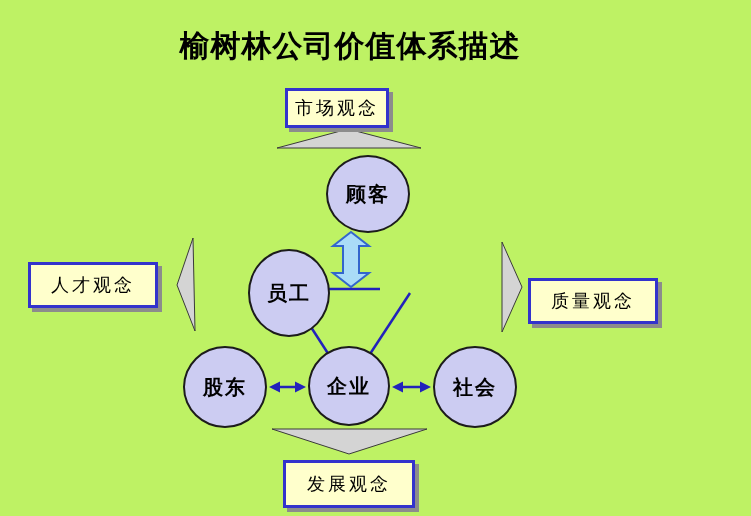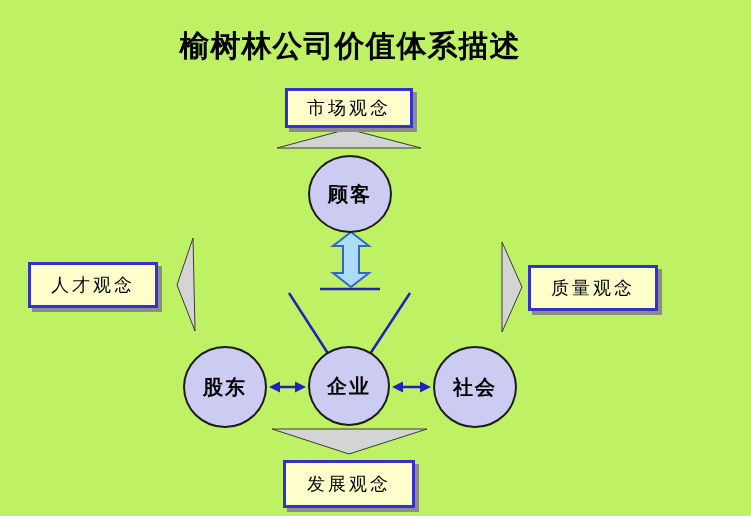--- a/index.html
+++ b/index.html
@@ -21,34 +21,34 @@
   .concept-box{
     position:absolute;z-index:2;
     background:#ffffcc;
     border:3px solid #3333cc;
     box-shadow:4px 4px 0 #8c8c8c;
     display:flex;align-items:center;justify-content:center;
     font-family:"Liberation Serif","DejaVu Serif",serif;
     font-size:18px;color:#000000;letter-spacing:3px;
     box-sizing:border-box;
   }
-  .box-market{left:285px;top:88px;width:128px;height:40px;font-family:Liberation Mono, monospace;}
+  .box-market{left:285px;top:88px;width:104px;height:40px;font-family:Liberation Mono, monospace;}
   .box-talent{left:28px;top:262px;width:130px;height:46px;}
-  .box-quality{left:528px;top:265px;width:130px;height:46px;}
+  .box-quality{left:528px;top:278px;width:130px;height:46px;}
   .box-development{left:283px;top:460px;width:132px;height:48px;}
   .node-circle{
     position:absolute;z-index:3;
     background:#ccccf2;
     border:2px solid #1c1c1c;
     border-radius:50%;
     display:flex;align-items:center;justify-content:center;
     font-size:20px;font-weight:bold;color:#000000;letter-spacing:2px;
     box-sizing:border-box;
   }
-  .node-customer{left:308px;top:155px;width:84px;height:78px;}
+  .node-customer{left:326px;top:155px;width:84px;height:78px;}
   .node-employee{left:248px;top:249px;width:82px;height:88px;}
   .node-product{left:370px;top:249px;width:80px;height:88px;}
   .node-shareholder{left:183px;top:346px;width:84px;height:82px;}
   .node-enterprise{left:308px;top:346px;width:82px;height:80px;}
   .node-society{left:433px;top:346px;width:84px;height:82px;text-align:right;}
 </style>
 </head>
 <body>
 
 <div class="stage">
@@ -86,20 +86,23 @@
   <div class="concept-box box-quality">
     <span>质量观念</span>
   </div>
   <div class="concept-box box-development">
     <span>发展观念</span>
   </div>
 
   <div class="node-circle node-customer">
     <span>顾客</span>
   </div>
+  <div class="node-circle node-employee">
+    <span>员工</span>
+  </div>
   <div class="node-circle node-shareholder">
     <span>股东</span>
   </div>
   <div class="node-circle node-enterprise">
     <span>企业</span>
   </div>
   <div class="node-circle node-society">
     <span>社会</span>
   </div>
 

